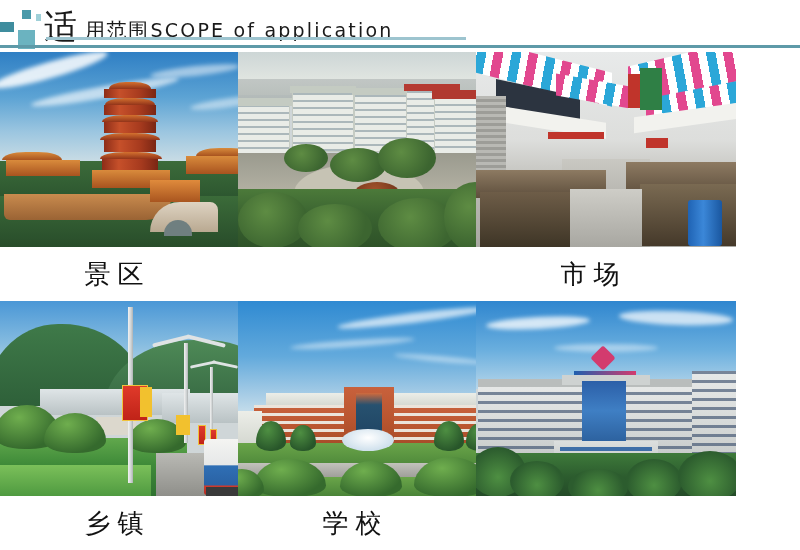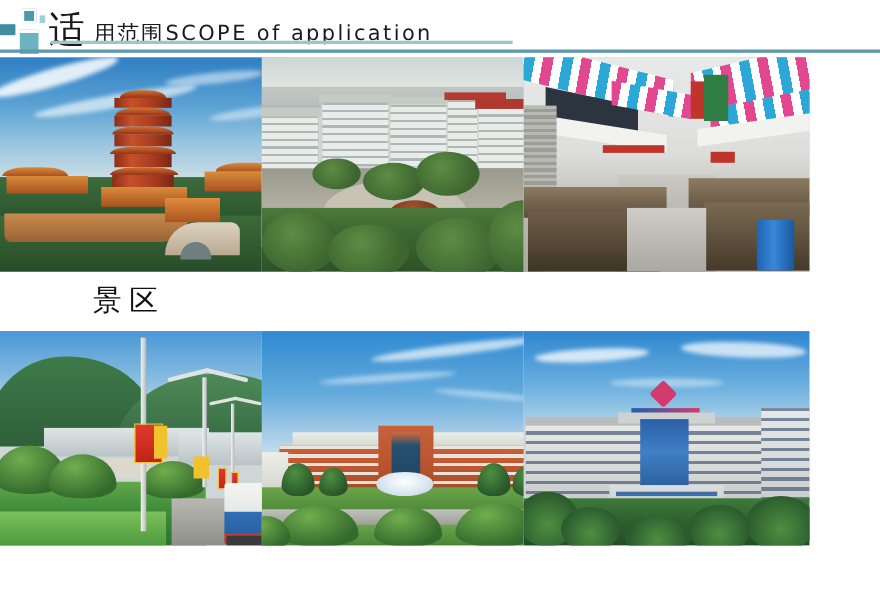--- a/index.html
+++ b/index.html
@@ -377,20 +377,21 @@
         <div class="awn-white" style="left:158px;top:58px; width:104px; height:16px; transform:skewY(-8deg);"></div>
         <div class="mk-sign2" style="left:164px; top:16px; width:22px; height:42px;"></div>
         <div class="mk-sign" style="left:152px; top:22px; width:12px; height:34px;"></div>
         <div class="mk-sign" style="left:170px; top:86px; width:22px; height:10px;"></div>
         <div class="stall" style="left:150px;top:110px; width:110px; height:34px;"></div>
         <div class="stall" style="left:164px;top:132px; width:96px; height:62px; background:linear-gradient(to bottom,#7a6a52,#45392a);"></div>
         <div class="barrel" style="left:212px; top:148px; width:34px; height:46px;"></div>
         <div class="layer" style="left:36%; top:70%; width:28%; height:30%;
              background:linear-gradient(to bottom,#cecdc7,#a8a7a1);"></div>
       </div>
+      <div class="caption">市场</div>
     </div>
   </div>
 
   <div class="row">
 
     <div class="cell">
       <div class="photo">
         <div class="layer tw-sky"></div>
         <div class="layer tw-mtn1"></div>
         <div class="layer tw-mtn2"></div>
@@ -416,20 +417,21 @@
 
         <div class="banner-red" style="left:122px; top:84px; width:26px; height:36px;"></div>
         <div class="banner-yel" style="left:140px; top:86px; width:12px; height:30px;"></div>
         <div class="banner-yel" style="left:176px; top:114px; width:14px; height:20px;"></div>
         <div class="banner-red" style="left:198px; top:124px; width:8px;  height:20px;"></div>
         <div class="banner-red" style="left:210px; top:128px; width:7px;  height:16px;"></div>
 
         <div class="truck" style="left:204px; top:138px; width:58px; height:56px; border-radius:3px;"></div>
         <div class="layer" style="left:206px; top:186px; width:54px; height:9px; background:#3a3a3a;"></div>
       </div>
+      <div class="caption">乡镇</div>
     </div>
 
     <div class="cell">
       <div class="photo">
         <div class="layer sh-sky"></div>
         <div class="cloud sh-cl1"></div>
         <div class="cloud sh-cl2"></div>
         <div class="cloud sh-cl3"></div>
 
         <div class="sh-bld-w" style="left:28px;  top:92px; width:78px; height:14px;"></div>
@@ -457,20 +459,21 @@
         <div class="layer" style="left:104px; top:128px; width:52px; height:22px;
              background:radial-gradient(ellipse at 50% 40%,#ffffff,#cfe0ec 70%); border-radius:50%;"></div>
         <div class="sh-road" style="left:0; top:162px; width:260px; height:16px;"></div>
         <div class="sh-lawn" style="left:0; top:176px; width:260px; height:19px;"></div>
 
         <div class="bush" style="left:16px;  top:158px; width:72px; height:38px;"></div>
         <div class="bush" style="left:102px; top:160px; width:62px; height:36px;"></div>
         <div class="bush" style="left:176px; top:156px; width:74px; height:40px;"></div>
         <div class="bush" style="left:-18px; top:168px; width:44px; height:30px;"></div>
       </div>
+      <div class="caption">学校</div>
     </div>
 
     <div class="cell">
       <div class="photo">
         <div class="layer hp-sky"></div>
         <div class="cloud hp-cl1"></div>
         <div class="cloud hp-cl2"></div>
         <div class="cloud hp-cl3"></div>
 
         <div class="hp-crest" style="left:118px; top:48px; width:18px; height:18px; border-radius:3px;"></div>

